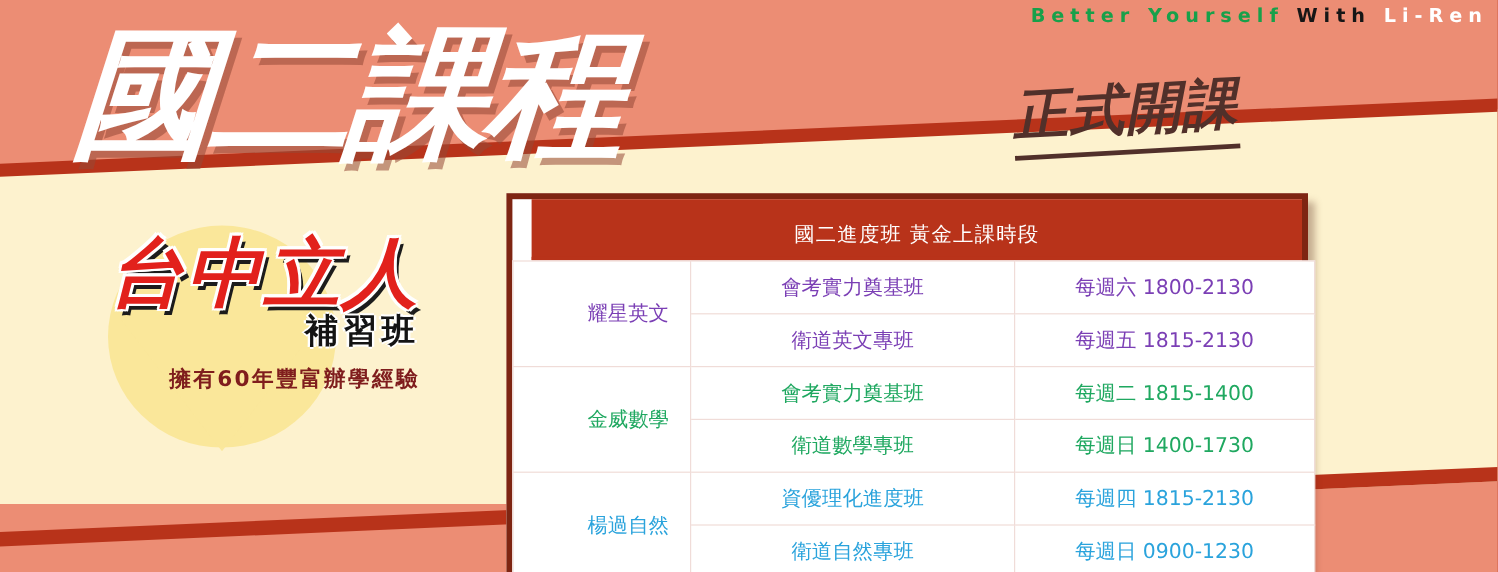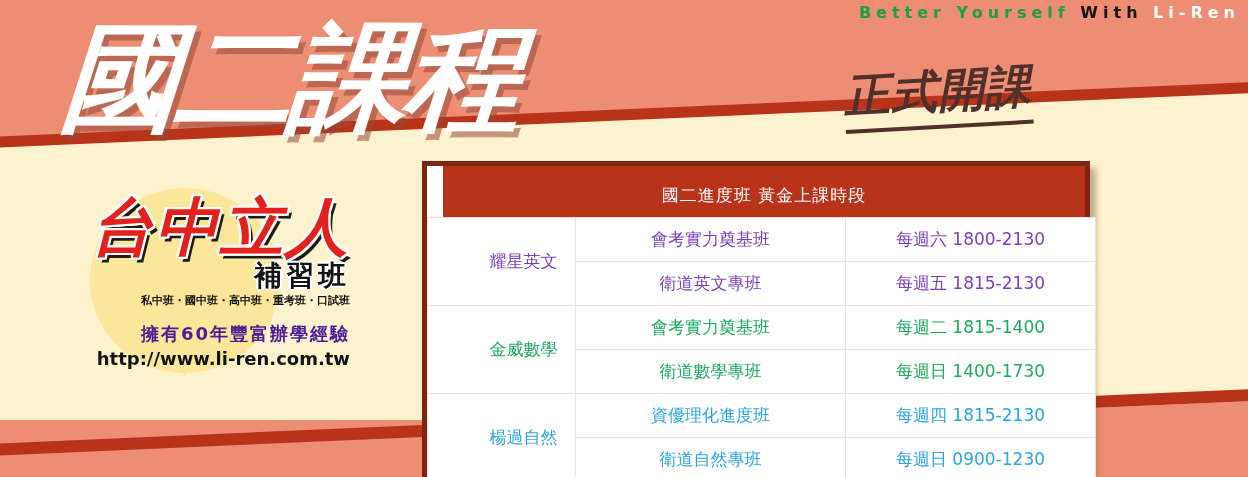--- a/index.html
+++ b/index.html
@@ -152,21 +152,21 @@
     font-weight:bold;
     color:#141414;
     letter-spacing:0px;
     white-space:nowrap;
   }
   .logo-exp{
     position:relative; z-index:2;
     margin-top:14px;
     font-size:18px;
     font-weight:bold;
-    color:#4c1d95;
+    color:#7f1d1d;
     letter-spacing:2px;
     white-space:nowrap;
   }
   .logo-url{
     position:relative; z-index:2;
     margin-top:2px;
     font-size:18px;
     font-weight:bold;
     color:#141414;
     letter-spacing:0px;
@@ -231,23 +231,21 @@
   </div>
 
   <div class="headline">國二課程</div>
   <div class="sub-headline">正式開課</div>
 
   <div class="logo">
     <div class="logo-glow"></div>
     <div class="logo-wedge"></div>
     <div class="logo-main">台中立人</div>
     <div class="logo-sub">補習班</div>
-    <div class="logo-courses">私中班・國中班・高中班・重考班・口試班</div>
     <div class="logo-exp">擁有60年豐富辦學經驗</div>
-    <div class="logo-url">http://www.li-ren.com.tw</div>
   </div>
 
   <div class="schedule">
     <div class="sched-head">國二進度班 黃金上課時段</div>
     <table class="sched">
       <tbody id="sched-body">
           <tr>
             <td class="subject c-purple" rowspan="2">耀星英文</td>
             <td class="course c-purple">會考實力奠基班</td>
             <td class="time c-purple">每週六 1800-2130</td>

